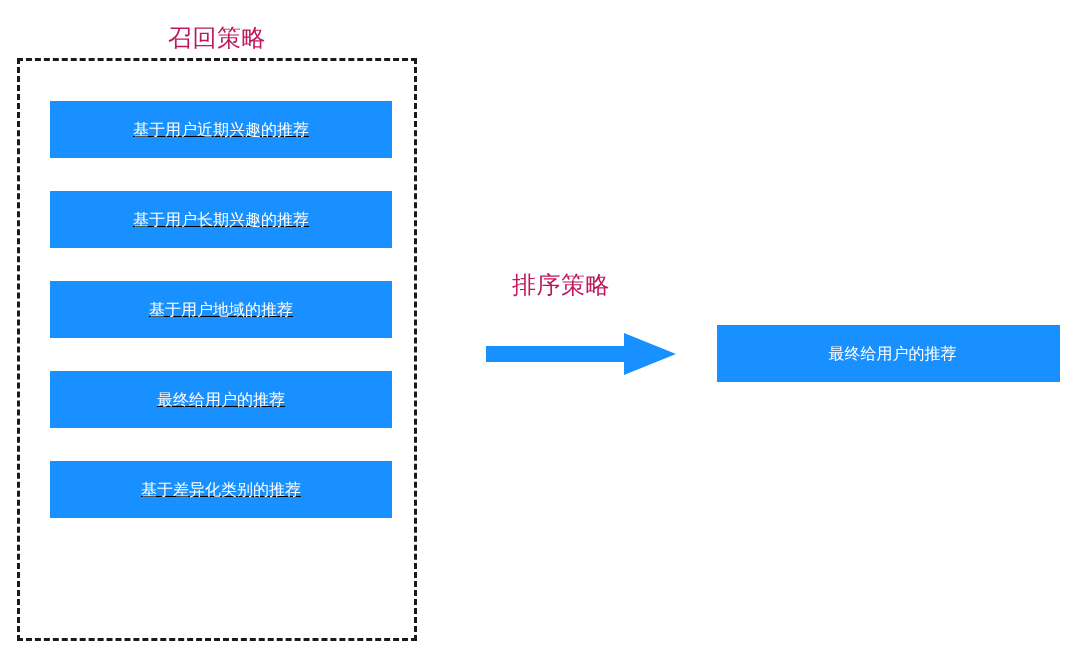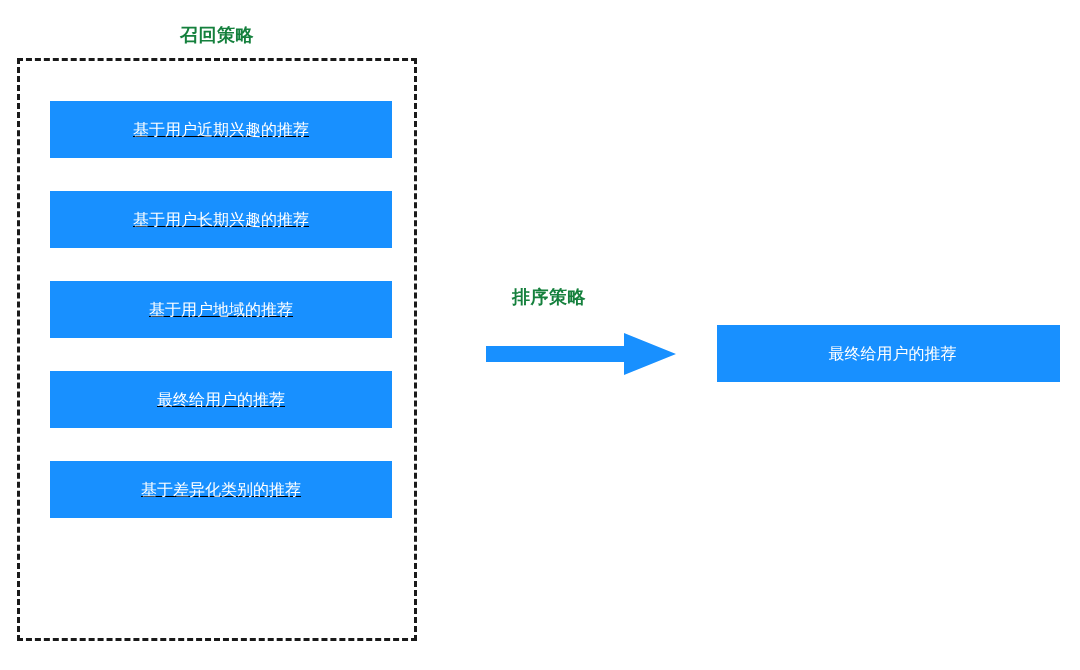--- a/index.html
+++ b/index.html
@@ -17,23 +17,23 @@
   #canvas {
     position: relative;
     width: 1080px;
     height: 670px;
     background: #ffffff;
   }
 
   
   .group-title {
     position: absolute;
-    font-size: 18px;
-    font-weight: bold;
-    color: #15803d;
+    font-size: 24px;
+    font-weight: normal;
+    color: #be185d;
     letter-spacing: 0.5px;
     white-space: nowrap;
     line-height: 1;
   }
   #recall-title {
     left: 17px;
     top: 26px;
     width: 400px;
     text-align: center;
   }
@@ -68,21 +68,21 @@
     text-align: center;
     white-space: nowrap;
     overflow: hidden;
     margin-bottom: 33px;
   }
   .strategy-box:last-child { margin-bottom: 12px; }
 
   
   #ranking-title {
     left: 512px;
-    top: 288px;
+    top: 273px;
     text-align: left;
   }
 
   #ranking-arrow {
     position: absolute;
     left: 486px;
     top: 333px;
     width: 190px;
     height: 42px;
   }

